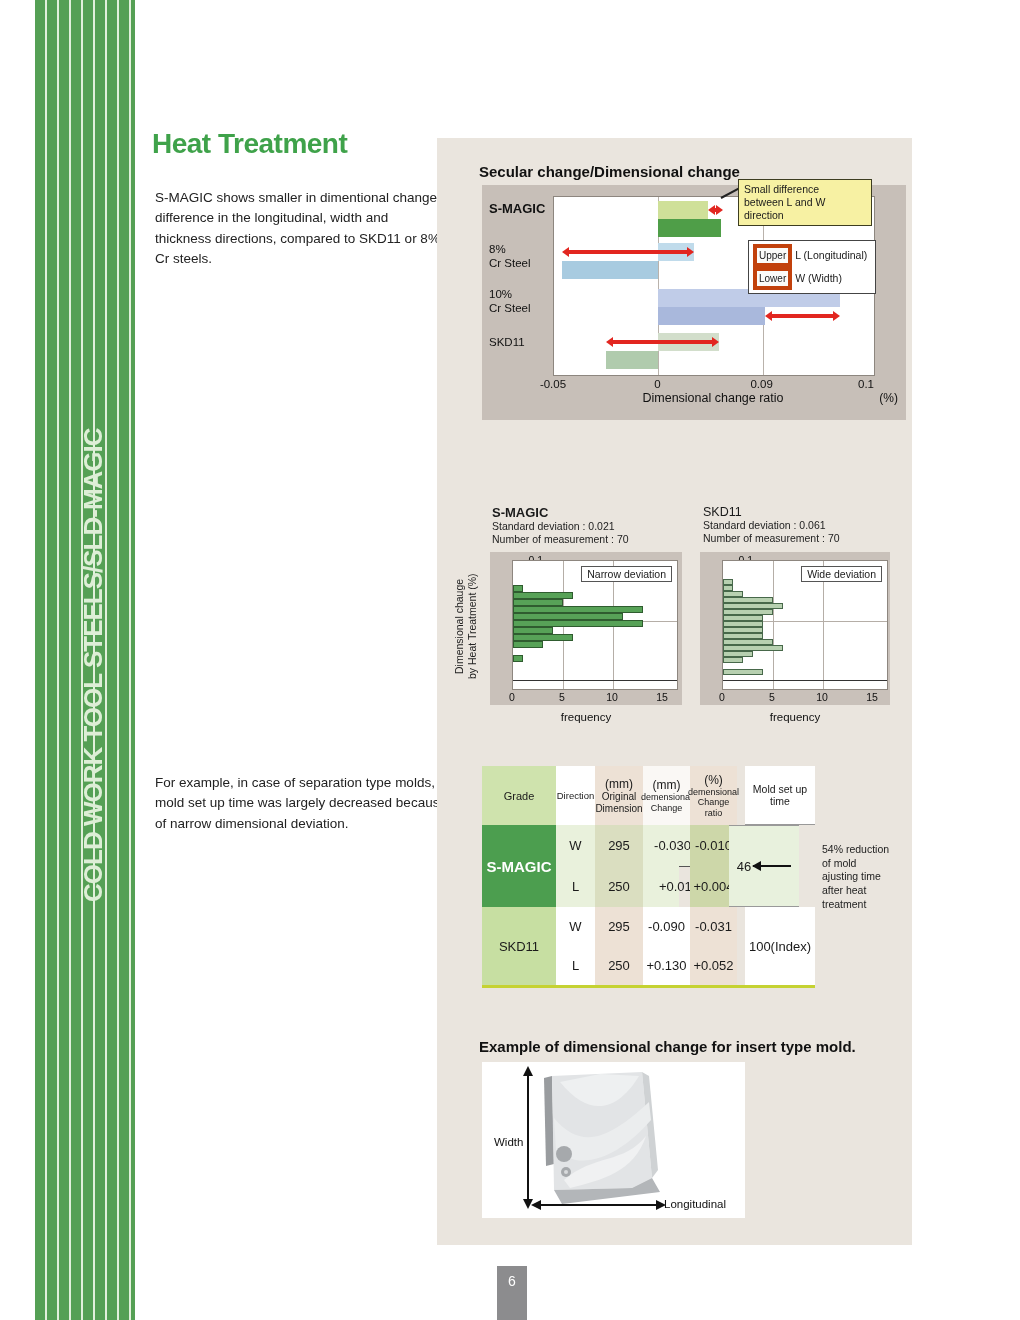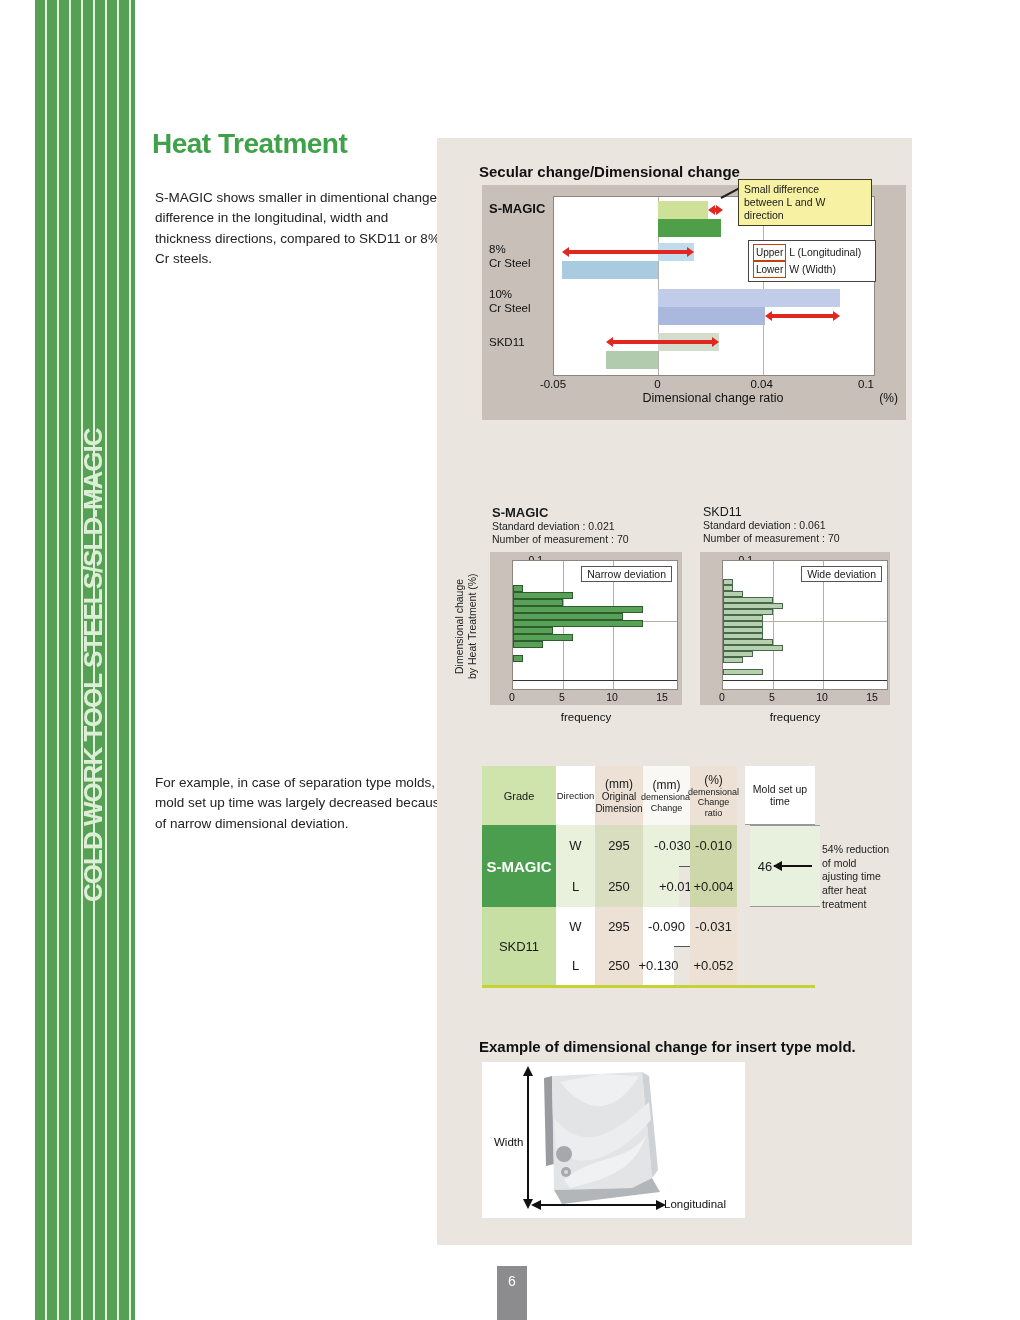--- a/index.html
+++ b/index.html
@@ -25,21 +25,21 @@
 
   
   #sec-chart{left:482px;top:185px;width:424px;height:235px;background:#c7bfb8;}
   #secular-plot{position:absolute;left:71px;top:11px;width:320px;height:178px;background:#fff;border:1px solid #8d867f;}
   .sec-label{position:absolute;left:7px;width:62px;font-size:11.5px;line-height:1.25;color:#111;}
   .sec-tick{position:absolute;top:193px;width:36px;text-align:center;font-size:11.5px;color:#111;}
   #sec-xlabel{position:absolute;left:111px;width:240px;top:206px;text-align:center;font-size:12.5px;color:#111;}
   #sec-xunit{position:absolute;left:366px;width:50px;top:206px;text-align:right;font-size:12px;color:#111;}
   #sec-legend{position:absolute;left:266px;top:55px;width:118px;background:#fff;border:1px solid #444;
     padding:3px 4px;font-size:10.5px;line-height:1.5;z-index:6;}
-  .legend-key{display:inline-block;border:1px solid #c2410c;background:#fbfbf9;padding:0 2px;margin-right:3px;font-size:10px;}
+  .legend-key{display:inline-block;border:4px solid #c2410c;background:#fbfbf9;padding:0 2px;margin-right:3px;font-size:10px;}
   #sec-callout{position:absolute;left:256px;top:-6px;width:122px;background:#f7f1a3;border:1px solid #3d3d20;
     padding:3px 5px;font-size:10.5px;line-height:1.25;z-index:7;}
   #callout-line{position:absolute;left:239px;top:12px;width:22px;height:2px;background:#222;
     transform:rotate(-28deg);transform-origin:left center;z-index:6;}
   .dbl{position:absolute;height:4px;background:#e22620;z-index:5;}
   .dbl::before,.dbl::after{content:"";position:absolute;top:-3px;width:0;height:0;
     border-top:5px solid transparent;border-bottom:5px solid transparent;}
   .dbl::before{left:-7px;border-right:7px solid #e22620;}
   .dbl::after{right:-7px;border-left:7px solid #e22620;}
 
@@ -129,21 +129,21 @@
         <div style="left: 104.333px; top: 92px; width: 181.54px; height: 18px; background: rgb(192, 204, 232); position: absolute;"></div>
         <div style="left: 104.333px; top: 110px; width: 106.42px; height: 18px; background: rgb(169, 184, 220); position: absolute;"></div>
         <div class="dbl" style="left: 217.753px; top: 117px; width: 61.12px; position: absolute;"></div>
         <div style="left: 104.333px; top: 136px; width: 60.5133px; height: 18px; background: rgb(210, 222, 203); position: absolute;"></div>
         <div style="left: 52.1667px; top: 154px; width: 52.1667px; height: 18px; background: rgb(176, 203, 173); position: absolute;"></div>
         <div class="dbl" style="left: 59.1667px; top: 143px; width: 98.68px; position: absolute;"></div>
       </div>
     <div id="sec-ticks">
         <div class="sec-tick" style="left: 53px; position: absolute;">-0.05</div>
         <div class="sec-tick" style="left: 157.333px; position: absolute;">0</div>
-        <div class="sec-tick" style="left: 261.667px; position: absolute;">0.04</div>
+        <div class="sec-tick" style="left: 261.667px; position: absolute;">0.09</div>
         <div class="sec-tick" style="left: 366px; position: absolute;">0.1</div>
       </div>
     <div id="sec-xlabel">Dimensional change ratio</div>
     <div id="sec-xunit">(%)</div>
 
     <div id="sec-legend">
       <div>
         <span class="legend-key">Upper</span><span>L (Longitudinal)</span>
       </div>
       <div>
@@ -258,35 +258,36 @@
     <div class="tcell" style="left:0;top:59px;width:74px;height:82px;background:#4c9e4f;color:#fff;font-weight:bold;font-size:15px;">S-MAGIC</div>
     <div class="tcell tnum" style="left:74px;top:59px;width:39px;height:41px;background:#e9f1dc;">W</div>
     <div class="tcell tnum" style="left:113px;top:59px;width:48px;height:41px;background:#dadec0;">295</div>
     <div class="tcell tnum" style="left:161px;top:59px;width:47px;height:41px;background:#e9f1dc;padding-left:12px;">-0.030</div>
     <div class="tcell tnum" style="left:208px;top:59px;width:47px;height:41px;background:#cdd7a9;">-0.010</div>
     <div class="tdivider" style="top:100px;"></div>
     <div class="tcell tnum" style="left:74px;top:100px;width:39px;height:41px;background:#e9f1dc;">L</div>
     <div class="tcell tnum" style="left:113px;top:100px;width:48px;height:41px;background:#dadec0;">250</div>
     <div class="tcell tnum" style="left:161px;top:100px;width:32px;height:41px;background:#e9f1dc;padding-left:36px;">+0.010</div>
     <div class="tcell tnum" style="left:208px;top:100px;width:47px;height:41px;background:#cdd7a9;">+0.004</div>
-    <div class="tcell" style="left:268px;top:59px;width:70px;height:82px;background:#e8f1dd;border-top:1px solid #999;border-bottom:1px solid #999;flex-direction:row;gap:2px;">
+    <div class="tcell" style="left:247px;top:59px;width:70px;height:82px;background:#e8f1dd;border-top:1px solid #999;border-bottom:1px solid #999;flex-direction:row;gap:2px;">
       <span class="tnum">46</span>
       <span class="larrow"></span>
     </div>
 
     <div class="tcell" style="left:0;top:141px;width:74px;height:78px;background:#c7dfa2;font-size:13px;">SKD11</div>
     <div class="tcell tnum" style="left:74px;top:141px;width:39px;height:39px;background:#fff;">W</div>
     <div class="tcell tnum" style="left:113px;top:141px;width:48px;height:39px;background:#ede1d5;">295</div>
     <div class="tcell tnum" style="left:161px;top:141px;width:47px;height:39px;background:#fff;">-0.090</div>
     <div class="tcell tnum" style="left:208px;top:141px;width:47px;height:39px;background:#ede1d5;">-0.031</div>
     <div class="tdivider" style="top:180px;"></div>
     <div class="tcell tnum" style="left:74px;top:180px;width:39px;height:39px;background:#fff;">L</div>
     <div class="tcell tnum" style="left:113px;top:180px;width:48px;height:39px;background:#ede1d5;">250</div>
-    <div class="tcell tnum" style="left:161px;top:180px;width:31px;height:39px;background:#fff;">+0.130</div>
+    <div class="tcell tnum" style="left:161px;top:180px;width:47px;height:39px;background:#fff;">+0.130</div>
     <div class="tcell tnum" style="left:208px;top:180px;width:47px;height:39px;background:#ede1d5;">+0.052</div>
+    <div class="tcell" style="left:263px;top:141px;width:70px;height:78px;background:#fff;font-size:13px;">100(Index)</div>
 
     <div style="position:absolute;left:0;top:219px;width:333px;height:3px;background:#c5d232;"></div>
   </div>
 
   <div id="table-annotation" class="abs preline">54% reduction
 of mold
 ajusting time
 after heat
 treatment</div>
 

